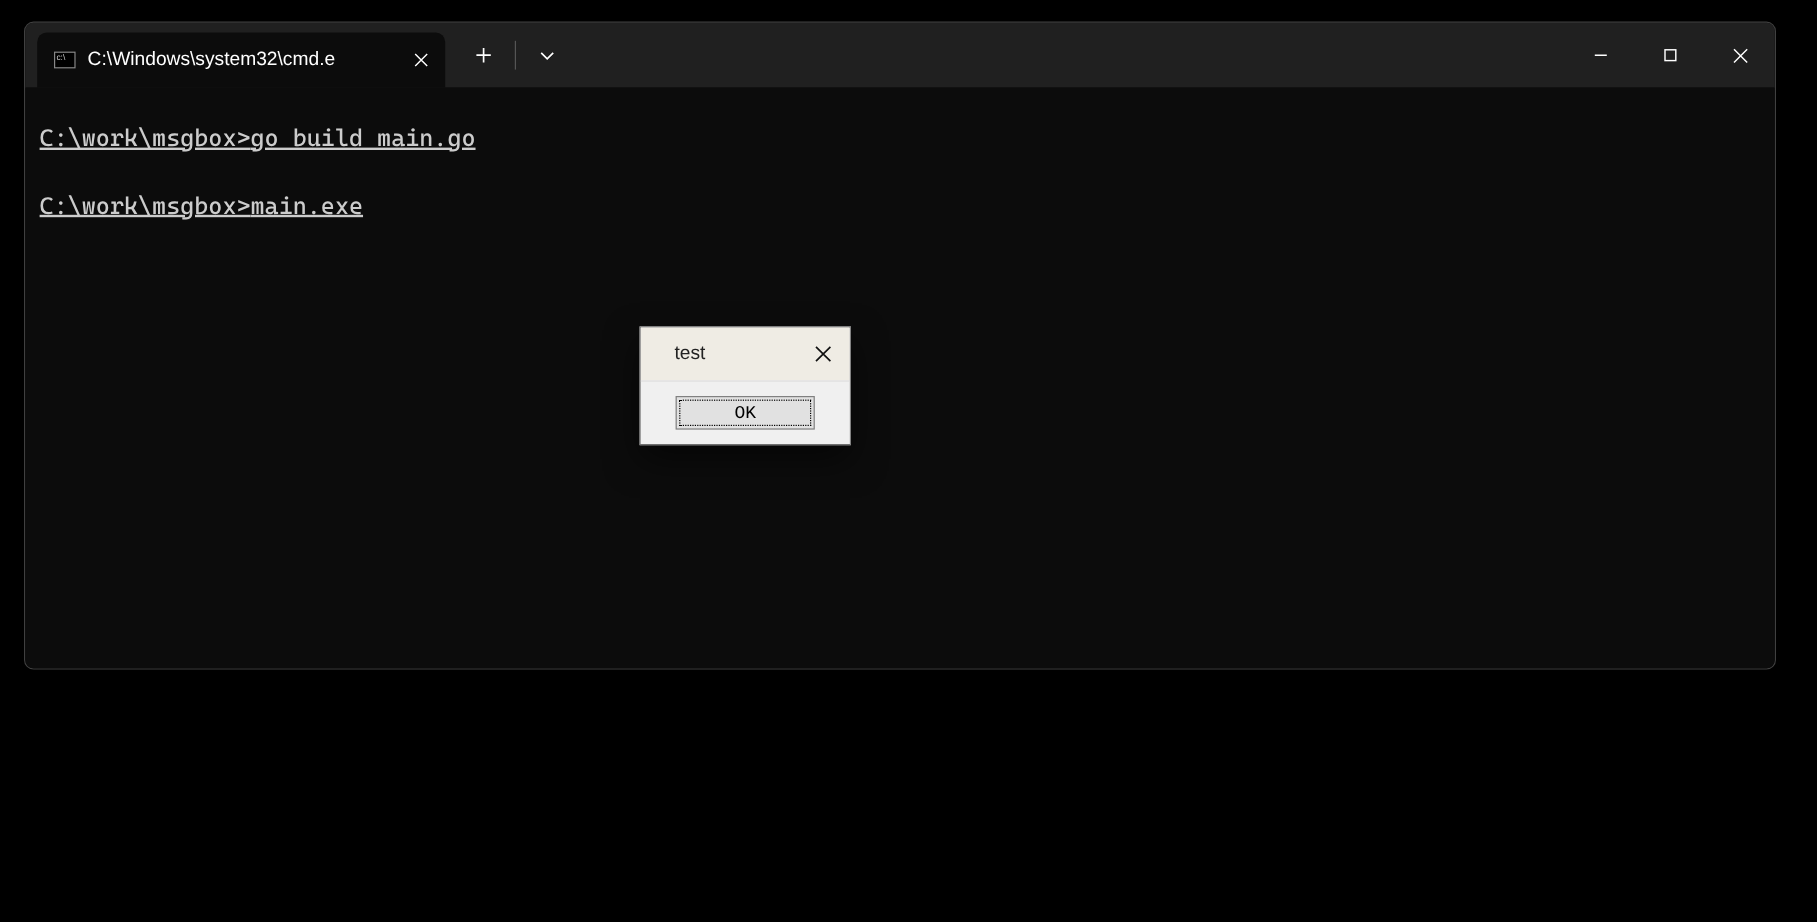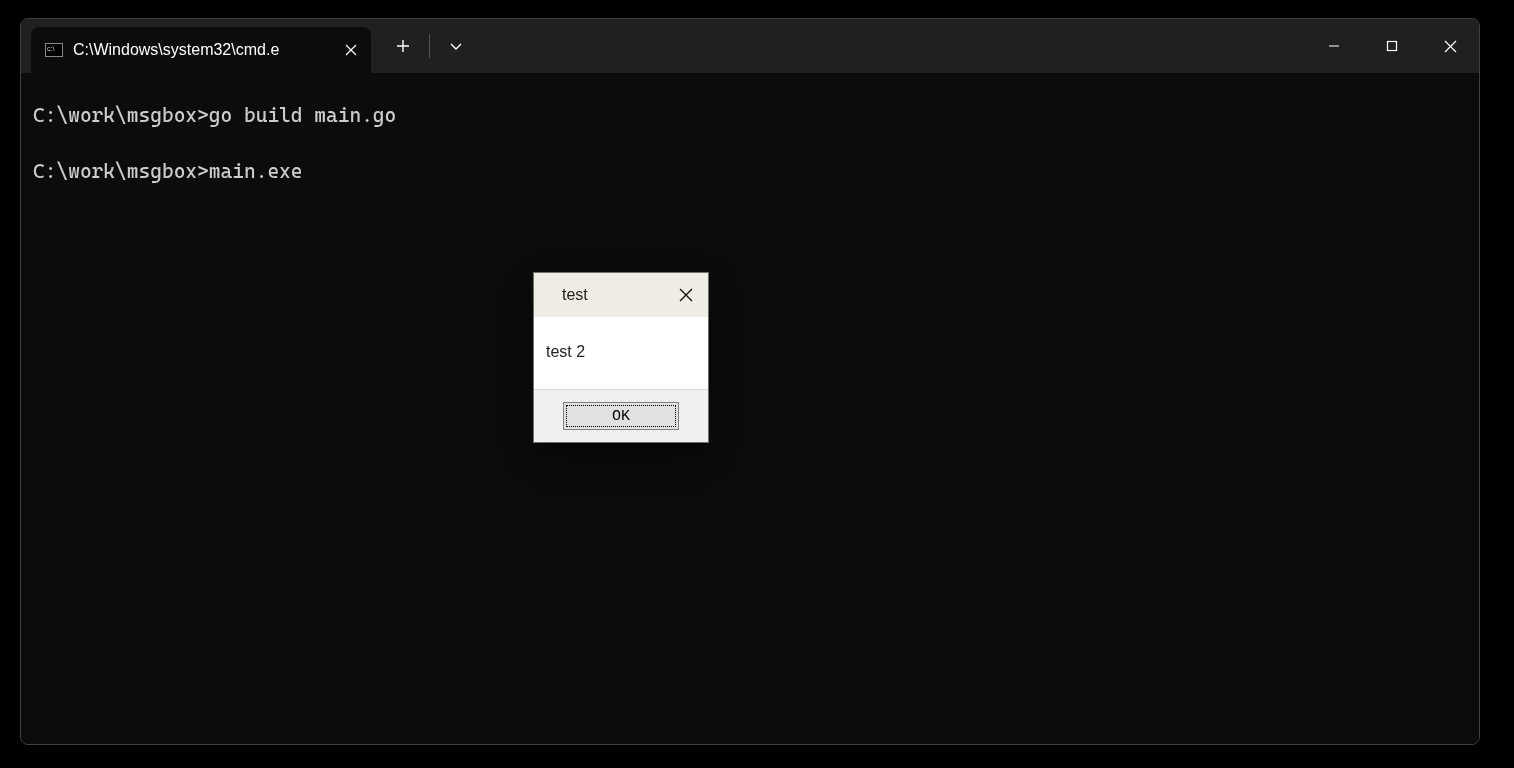--- a/index.html
+++ b/index.html
@@ -9,21 +9,21 @@
       background: #000;
       font-family: 'Segoe UI', Tahoma, sans-serif;
       overflow: hidden;
       position: relative;
     }
     .window {
       position: absolute;
       left: 20px;
       top: 18px;
       width: 1460px;
-      height: 727px;
+      height: 540px;
       background: #0c0c0c;
       border: 1px solid #404040;
       border-radius: 8px;
       overflow: hidden;
       display: flex;
       flex-direction: column;
     }
     .titlebar {
       height: 54px;
       background: #202020;
@@ -113,20 +113,21 @@
       background: #0c0c0c;
       padding: 28px 12px 12px 12px;
       font-family: 'Cascadia Mono', 'Consolas', monospace;
       font-size: 20px;
       color: #cccccc;
       line-height: 1.4;
     }
     .terminal-line {
       white-space: pre;
       margin-bottom: 28px;
+      text-decoration: underline;
     }
     .prompt { color: #cccccc; }
     .cmd { color: #cccccc; }
 
     .msgbox {
       position: absolute;
       left: 533px;
       top: 272px;
       width: 176px;
       background: #ffffff;
@@ -236,19 +237,16 @@
 
 <div class="msgbox">
   <div class="msgbox-titlebar">
     <div class="msgbox-title">test</div>
     <div class="msgbox-close">
       <svg width="16" height="16" viewBox="0 0 16 16">
           <path d="M2 2 L14 14 M14 2 L2 14" stroke="currentColor" stroke-width="1.4" fill="none"></path>
         </svg>
     </div>
   </div>
-  <div class="msgbox-body">
-    <span>test 2</span>
-  </div>
   <div class="msgbox-footer">
     <button class="msgbox-ok">OK</button>
   </div>
 </div>
 
 </body></html>

